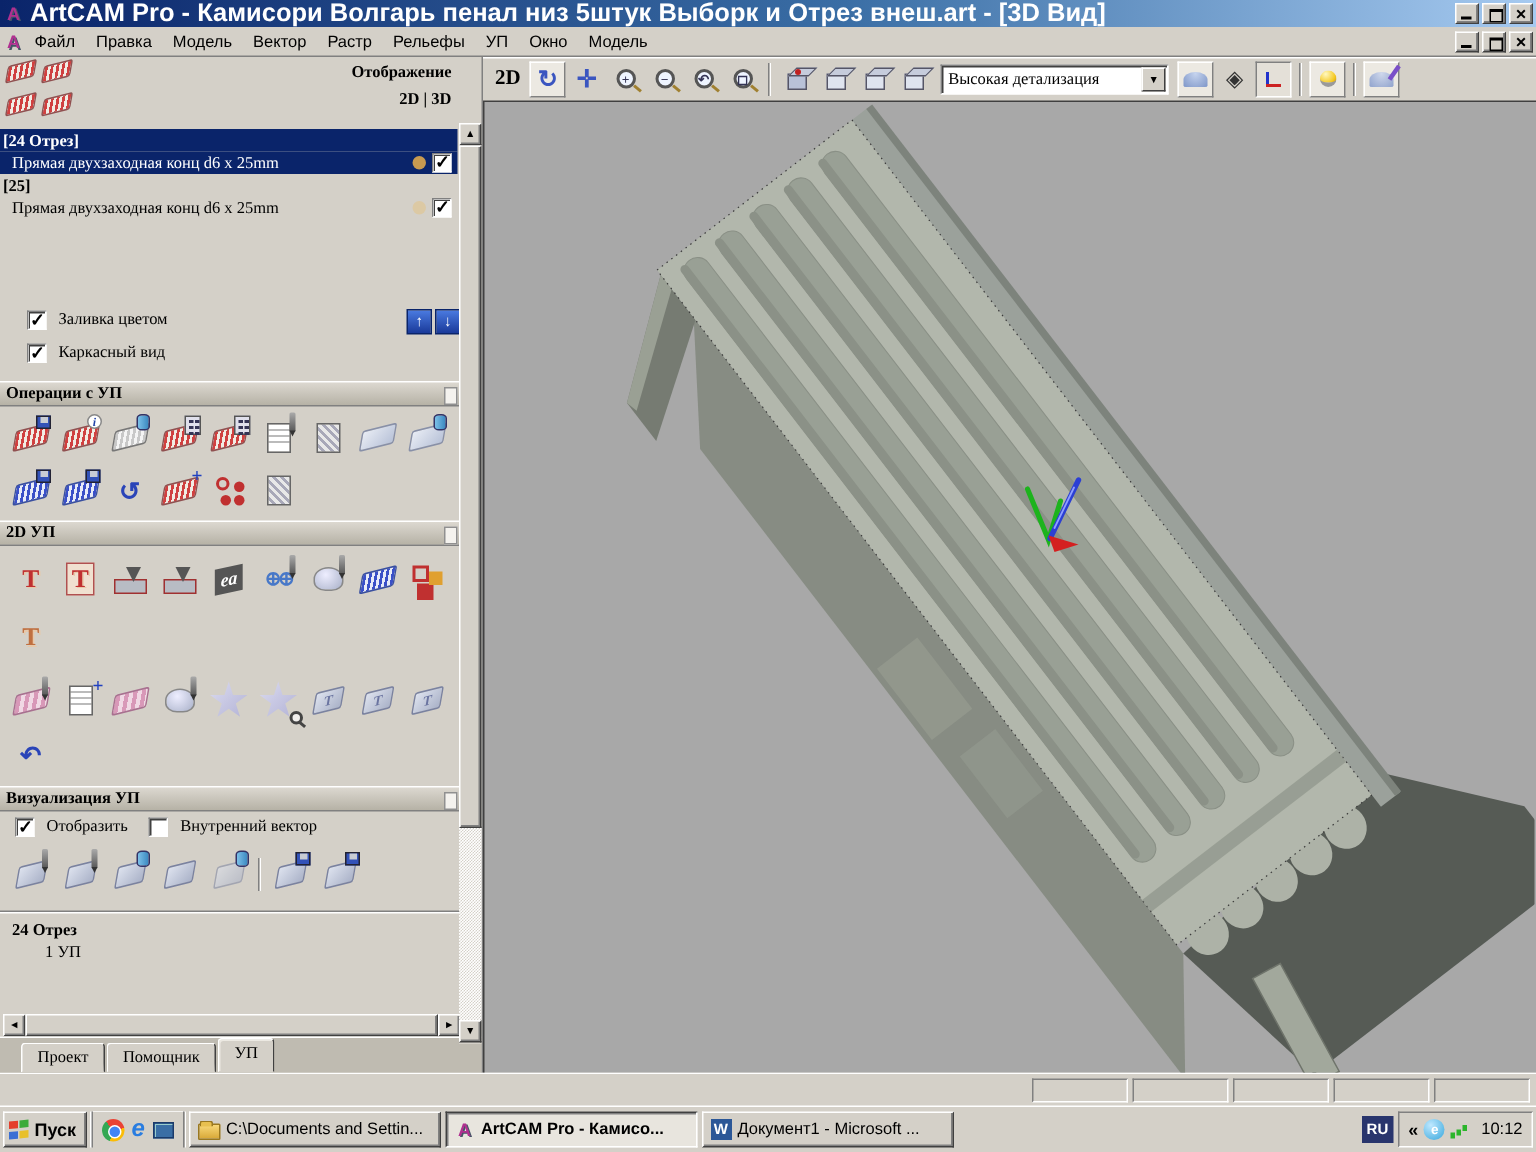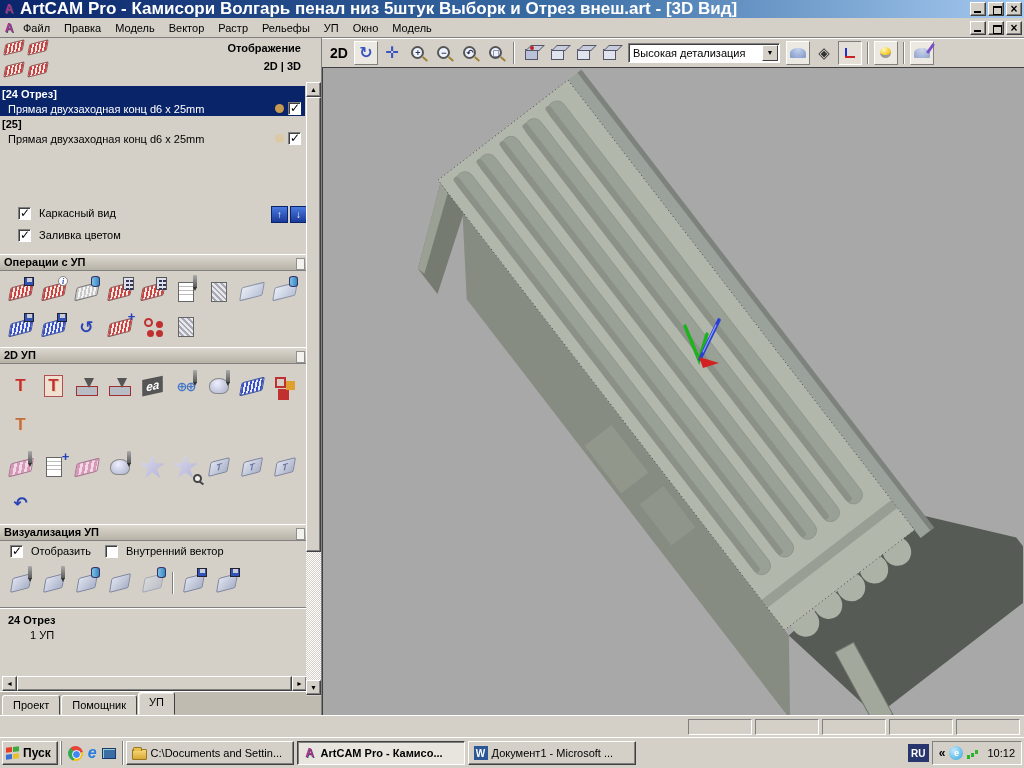--- a/index.html
+++ b/index.html
@@ -14,21 +14,21 @@
   .g-min::after{ content:""; position:absolute; left:3px; bottom:2px; width:7px; height:2px; background:#000; }
   .g-rst::after{ content:""; position:absolute; left:4px; top:3px; width:7px; height:6px; border:1px solid #000; border-top-width:2px; background:#d4d0c8; }
   .g-cls::after{ content:"×"; font-size:12px; line-height:10px; }
 
   
   #menubar { height:20px; display:flex; align-items:center; padding:0 2px; border-bottom:1px solid #808080; box-shadow:0 1px 0 #fff; }
   .menu-item { padding:3px 7px; }
   #menubar .spacer { flex:1; }
 
   
-  #mainrow { display:flex; height:677px; }
+  #mainrow { display:flex; height:677px;font-family:Liberation Serif, serif; }
   #leftpanel { width:322px; background:#d4d0c8; border-right:1px solid #808080; display:flex; flex-direction:column; position:relative; }
   #rightcol { flex:1; display:flex; flex-direction:column; }
 
   
   #toolbar3d { height:30px; display:flex; align-items:center; padding:0 4px; gap:2px; border-bottom:1px solid #404040; }
   .tbtn { width:24px; height:24px; display:flex; align-items:center; justify-content:center; position:relative; }
   .tbtn.raised { border:1px solid; border-color:#fff #808080 #808080 #fff; background:#ece9e2; }
   .tbtn.pressed { border:1px solid; border-color:#808080 #fff #fff #808080; background:#e4e0d8; }
   .vsep { width:2px; height:22px; border-left:1px solid #808080; border-right:1px solid #fff; margin:0 3px; }
   .lbl2d { font-weight:bold; font-size:14px; padding:0 4px; }
@@ -137,21 +137,21 @@
   
   #vscroll { position:absolute; right:0; top:44px; width:15px; height:614px; background:#d4d0c8; }
   .sbtn { width:15px; height:15px; background:#d4d0c8; border:1px solid; border-color:#fff #404040 #404040 #fff; box-shadow:inset -1px -1px 0 #808080; font-size:7px; text-align:center; line-height:13px; color:#000; }
   #vscroll .thumb { width:15px; height:455px; background:#d4d0c8; border:1px solid; border-color:#fff #404040 #404040 #fff; box-shadow:inset -1px -1px 0 #808080; }
   .track { background:#fff; background-image:linear-gradient(45deg,#d4d0c8 25%,transparent 25%,transparent 75%,#d4d0c8 75%),linear-gradient(45deg,#d4d0c8 25%,transparent 25%,transparent 75%,#d4d0c8 75%); background-size:2px 2px; background-position:0 0,1px 1px; }
   #vscroll .track { height:128px; }
   #hscroll { display:flex; height:15px; margin:2px 14px 0 2px; align-items:center; }
   #hscroll .thumb { flex:1; height:15px; background:#d4d0c8; border:1px solid; border-color:#fff #404040 #404040 #fff; box-shadow:inset -1px -1px 0 #808080; }
 
   
-  #tabs { display:flex; align-items:flex-end; height:24px; padding-left:2px; background:#bfbbb1; border-top:1px solid #fff; }
+  #tabs { display:flex; align-items:flex-end; height:24px; padding-left:14px; background:#bfbbb1; border-top:1px solid #fff; }
   .tab { height:20px; padding:3px 10px 0; background:#d4d0c8; border:1px solid; border-color:#fff #404040 #d4d0c8 #fff; border-radius:3px 3px 0 0; margin-right:1px; }
   .tab.active { height:23px; font-weight:normal; z-index:2; box-shadow:inset 1px 1px 0 #ece9e2; }
 
   
   #statusbar { height:22px; background:#d4d0c8; border-top:1px solid #fff; display:flex; align-items:center; justify-content:flex-end; padding:2px 4px; gap:3px; }
   .spane { width:64px; height:16px; border:1px solid; border-color:#808080 #fff #fff #808080; }
 
   
   #taskbar { height:31px; background:#d4d0c8; border-top:1px solid #fff; display:flex; align-items:center; padding:2px 2px; gap:3px; }
   #startbtn { height:24px; display:flex; align-items:center; gap:3px; padding:0 6px 0 3px; font-weight:bold; font-size:12px; background:#d4d0c8; border:1px solid; border-color:#fff #404040 #404040 #fff; box-shadow:inset -1px -1px 0 #808080; }
@@ -238,25 +238,25 @@
         <span class="ind">Прямая двухзаходная конц d6 x 25mm</span>
         <span class="dot pale"></span>
         <span class="cb on"></span>
       </div>
     </div>
 
     <div style="height:56px"></div>
 
     <div class="optrow">
       <span class="cb on"></span>
-      <label>Каркасный вид</label>
+      <label>Заливка цветом</label>
     </div>
     <div class="optrow">
       <span class="cb on"></span>
-      <label>Заливка цветом</label>
+      <label>Каркасный вид</label>
     </div>
     <div id="updown">
       <span class="navbtn">↑</span>
       <span class="navbtn">↓</span>
     </div>
 
     <div style="height:8px"></div>
     <div class="sechdr">Операции с УП</div>
     <div class="icogrid" style="height:76px">
         <div class="pico">

